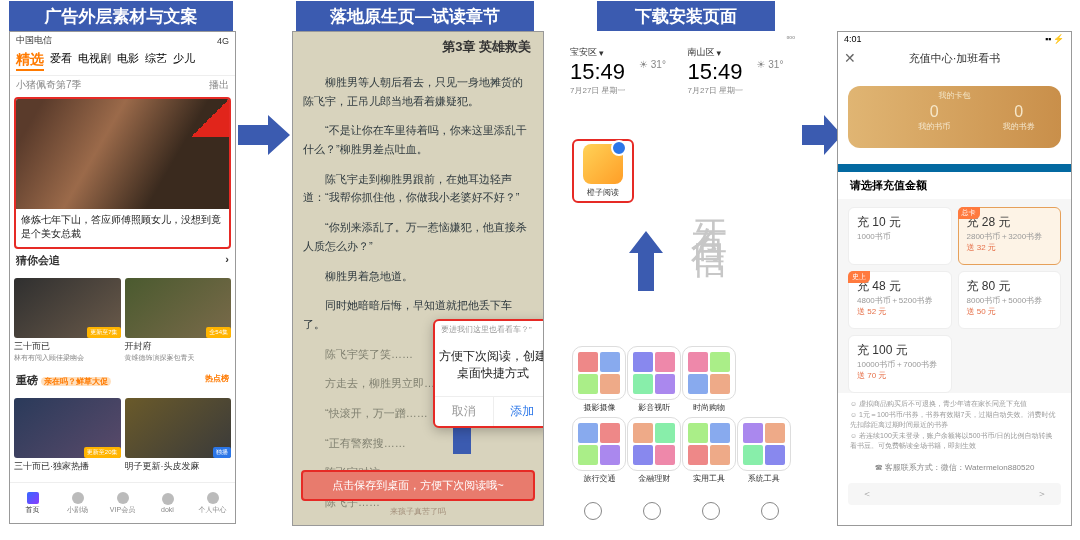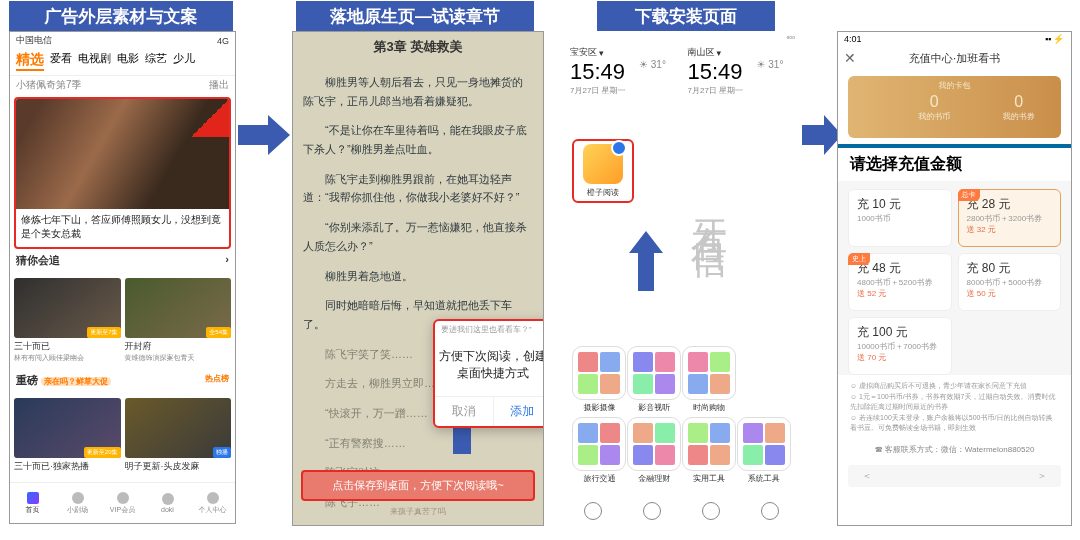--- a/index.html
+++ b/index.html
@@ -26,21 +26,21 @@
     .p1 .sm .sub { font-size:7px; color:#888; }
     .p1 .sm .corner { position:absolute; right:0; bottom:0; background:#ffb400; color:#fff; font-size:6px; padding:1px 3px; border-radius:2px; }
     .p1 .bottombar { position:absolute; bottom:0; left:0; right:0; height:40px; display:flex; border-top:1px solid #eee; }
     .p1 .bottombar .item { flex:1; display:flex; flex-direction:column; align-items:center; justify-content:center; gap:1px; }
     .p1 .bottombar .ic { width:12px; height:12px; background:#bbb; border-radius:50%; }
     .p1 .bottombar .item.active .ic { background:linear-gradient(135deg,#3469ff,#8b3bff); border-radius:2px; }
     .p1 .bottombar .tx { font-size:7px; color:#888; }
     .p1 .bottombar .item.active .tx { color:#333; }
     
     .p2 { left:292px; top:31px; width:250px; height:493px; background:#d8d3bd; }
-    .p2 .chap { text-align:center; font-size:13px; font-weight:700; padding:6px 12px; color:#333; }
+    .p2 .chap { text-align:right; font-size:13px; font-weight:700; padding:6px 12px; color:#333; }
     .p2 .text { font-size:11px; color:#2f3a3f; padding:0 10px; line-height:1.7; text-indent:2em; }
     .p2 .dialog { position:absolute; left:140px; top:287px; right:-10px; border:2px solid #e62a25; border-radius:6px; background:#fff; z-index:5; box-shadow:0 3px 12px rgba(0,0,0,.25); }
     .p2 .dialog .overtext { font-size:8px; color:#999; padding:3px 6px; }
     .p2 .dialog .msg { text-align:center; font-size:12px; color:#222; padding:10px 4px 14px; }
     .p2 .dialog .btns { display:flex; border-top:1px solid #eee; }
     .p2 .dialog .btns div { flex:1; text-align:center; padding:6px 8px; font-size:12px; }
     .p2 .dialog .btns .c { color:#999; border-right:1px solid #eee; }
     .p2 .dialog .btns .a { color:#2b76e8; }
     .p2 .redbar { position:absolute; bottom:24px; left:8px; right:8px; border:2px solid #e62a25; border-radius:4px; background:#e87b6d; color:#fff; text-align:center; font-size:11px; padding:6px 0; }
     .p2 .blurred { color:#808070; }
@@ -66,26 +66,26 @@
     .p3 .dock { position:absolute; bottom:4px; left:0; right:0; display:flex; justify-content:space-around; }
     .p3 .dock .ic { width:16px; height:16px; border:1.5px solid #888; border-radius:50%; }
     
     .arrow-up { position:absolute; left:65px; top:200px; }
     
     .p4 { left:837px; top:31px; width:233px; height:493px; }
     .p4 .status { display:flex; justify-content:space-between; font-size:9px; padding:2px 6px; }
     .p4 .hd { display:flex; align-items:center; padding:4px 6px; font-size:11px; color:#333; }
     .p4 .hd .x { margin-right:auto; color:#666; font-size:14px; }
     .p4 .hd .t { position:absolute; left:0; right:0; text-align:center; font-size:11px; }
-    .p4 .banner { margin:6px 10px; height:62px; background:linear-gradient(90deg,#e0b573,#c98f4a); border-radius:6px; display:flex; color:#f6e7c9; position:relative;padding-left:44px; }
+    .p4 .banner { margin:16px 10px; height:62px; background:linear-gradient(90deg,#e0b573,#c98f4a); border-radius:12px; display:flex; color:#f6e7c9; position:relative;padding-left:44px; }
     .p4 .banner .bt { position:absolute; top:4px; left:0; right:0; text-align:center; font-size:8px; color:#f2e3c3; }
     .p4 .banner .half { flex:1; display:flex; flex-direction:column; align-items:center; justify-content:center; }
     .p4 .banner .n { font-size:16px; font-weight:300; }
     .p4 .banner .l { font-size:8px; color:#f4e7cd; }
-    .p4 .sect { font-size:16px; font-weight:600; padding:6px 12px; background:#fff; border-top:4px solid #0369a1; border-bottom:8px solid #f6f6f6; }
+    .p4 .sect { font-size:11px; font-weight:600; padding:6px 12px; background:#fff; border-top:8px solid #0369a1; border-bottom:8px solid #f6f6f6; }
     .p4 .plans { background:#f6f6f6; padding:0 10px; display:grid; grid-template-columns:1fr 1fr; gap:6px; }
     .p4 .plan { background:#fff; border:1px solid #eee; border-radius:6px; padding:6px 8px; position:relative; min-height:44px; }
     .p4 .plan.sel { border-color:#e6a05a; background:#fdf3e6; }
     .p4 .plan .tag { position:absolute; left:-1px; top:-1px; font-size:7px; background:#ff7a3e; color:#fff; padding:1px 4px; border-radius:5px 0 5px 0; }
     .p4 .plan .p { font-size:12px; color:#333; }
     .p4 .plan .s { font-size:8px; color:#999; }
     .p4 .plan .b { font-size:8px; color:#e6714a; }
     .p4 .notes { font-size:7px; color:#999; padding:6px 12px; line-height:1.5; }
     .p4 .cs { font-size:8px; color:#888; text-align:center; padding:4px; }
     .p4 .pager { background:#f6f6f6; margin:6px 10px; border-radius:4px; display:flex; justify-content:space-between; padding:4px 14px; color:#999; font-size:10px; }
@@ -191,21 +191,21 @@
       <div class="item">
           <div class="ic"></div>
           <div class="tx">个人中心</div>
         </div>
     </div>
   </div>
 
   <div class="phone p2">
     <div class="chap">第3章 英雄救美</div>
     <p class="text">柳胜男等人朝后看去，只见一身地摊货的陈飞宇，正吊儿郎当地看着嫌疑犯。</p>
-    <p class="text">“不是让你在车里待着吗，能在我眼皮子底下杀人？”柳胜男差点吐血。</p>
+    <p class="text">“不是让你在车里待着吗，你来这里添乱干什么？”柳胜男差点吐血。</p>
     <p class="text">陈飞宇走到柳胜男跟前，在她耳边轻声道：“我帮你抓住他，你做我小老婆好不好？”</p>
     <p class="text">“你别来添乱了。万一惹恼嫌犯，他直接杀人质怎么办？”</p>
     <p class="text">柳胜男着急地道。</p>
     <p class="text">同时她暗暗后悔，早知道就把他丢下车了。</p>
     <p class="text blurred">陈飞宇笑了笑……</p>
     <p class="text blurred">方走去，柳胜男立即……</p>
     <p class="text blurred">“快滚开，万一蹭……</p>
     <p class="text blurred">“正有警察搜……</p>
     <p class="text blurred">陈飞宇对这……</p>
     <p class="text blurred">陈飞宇……</p>

